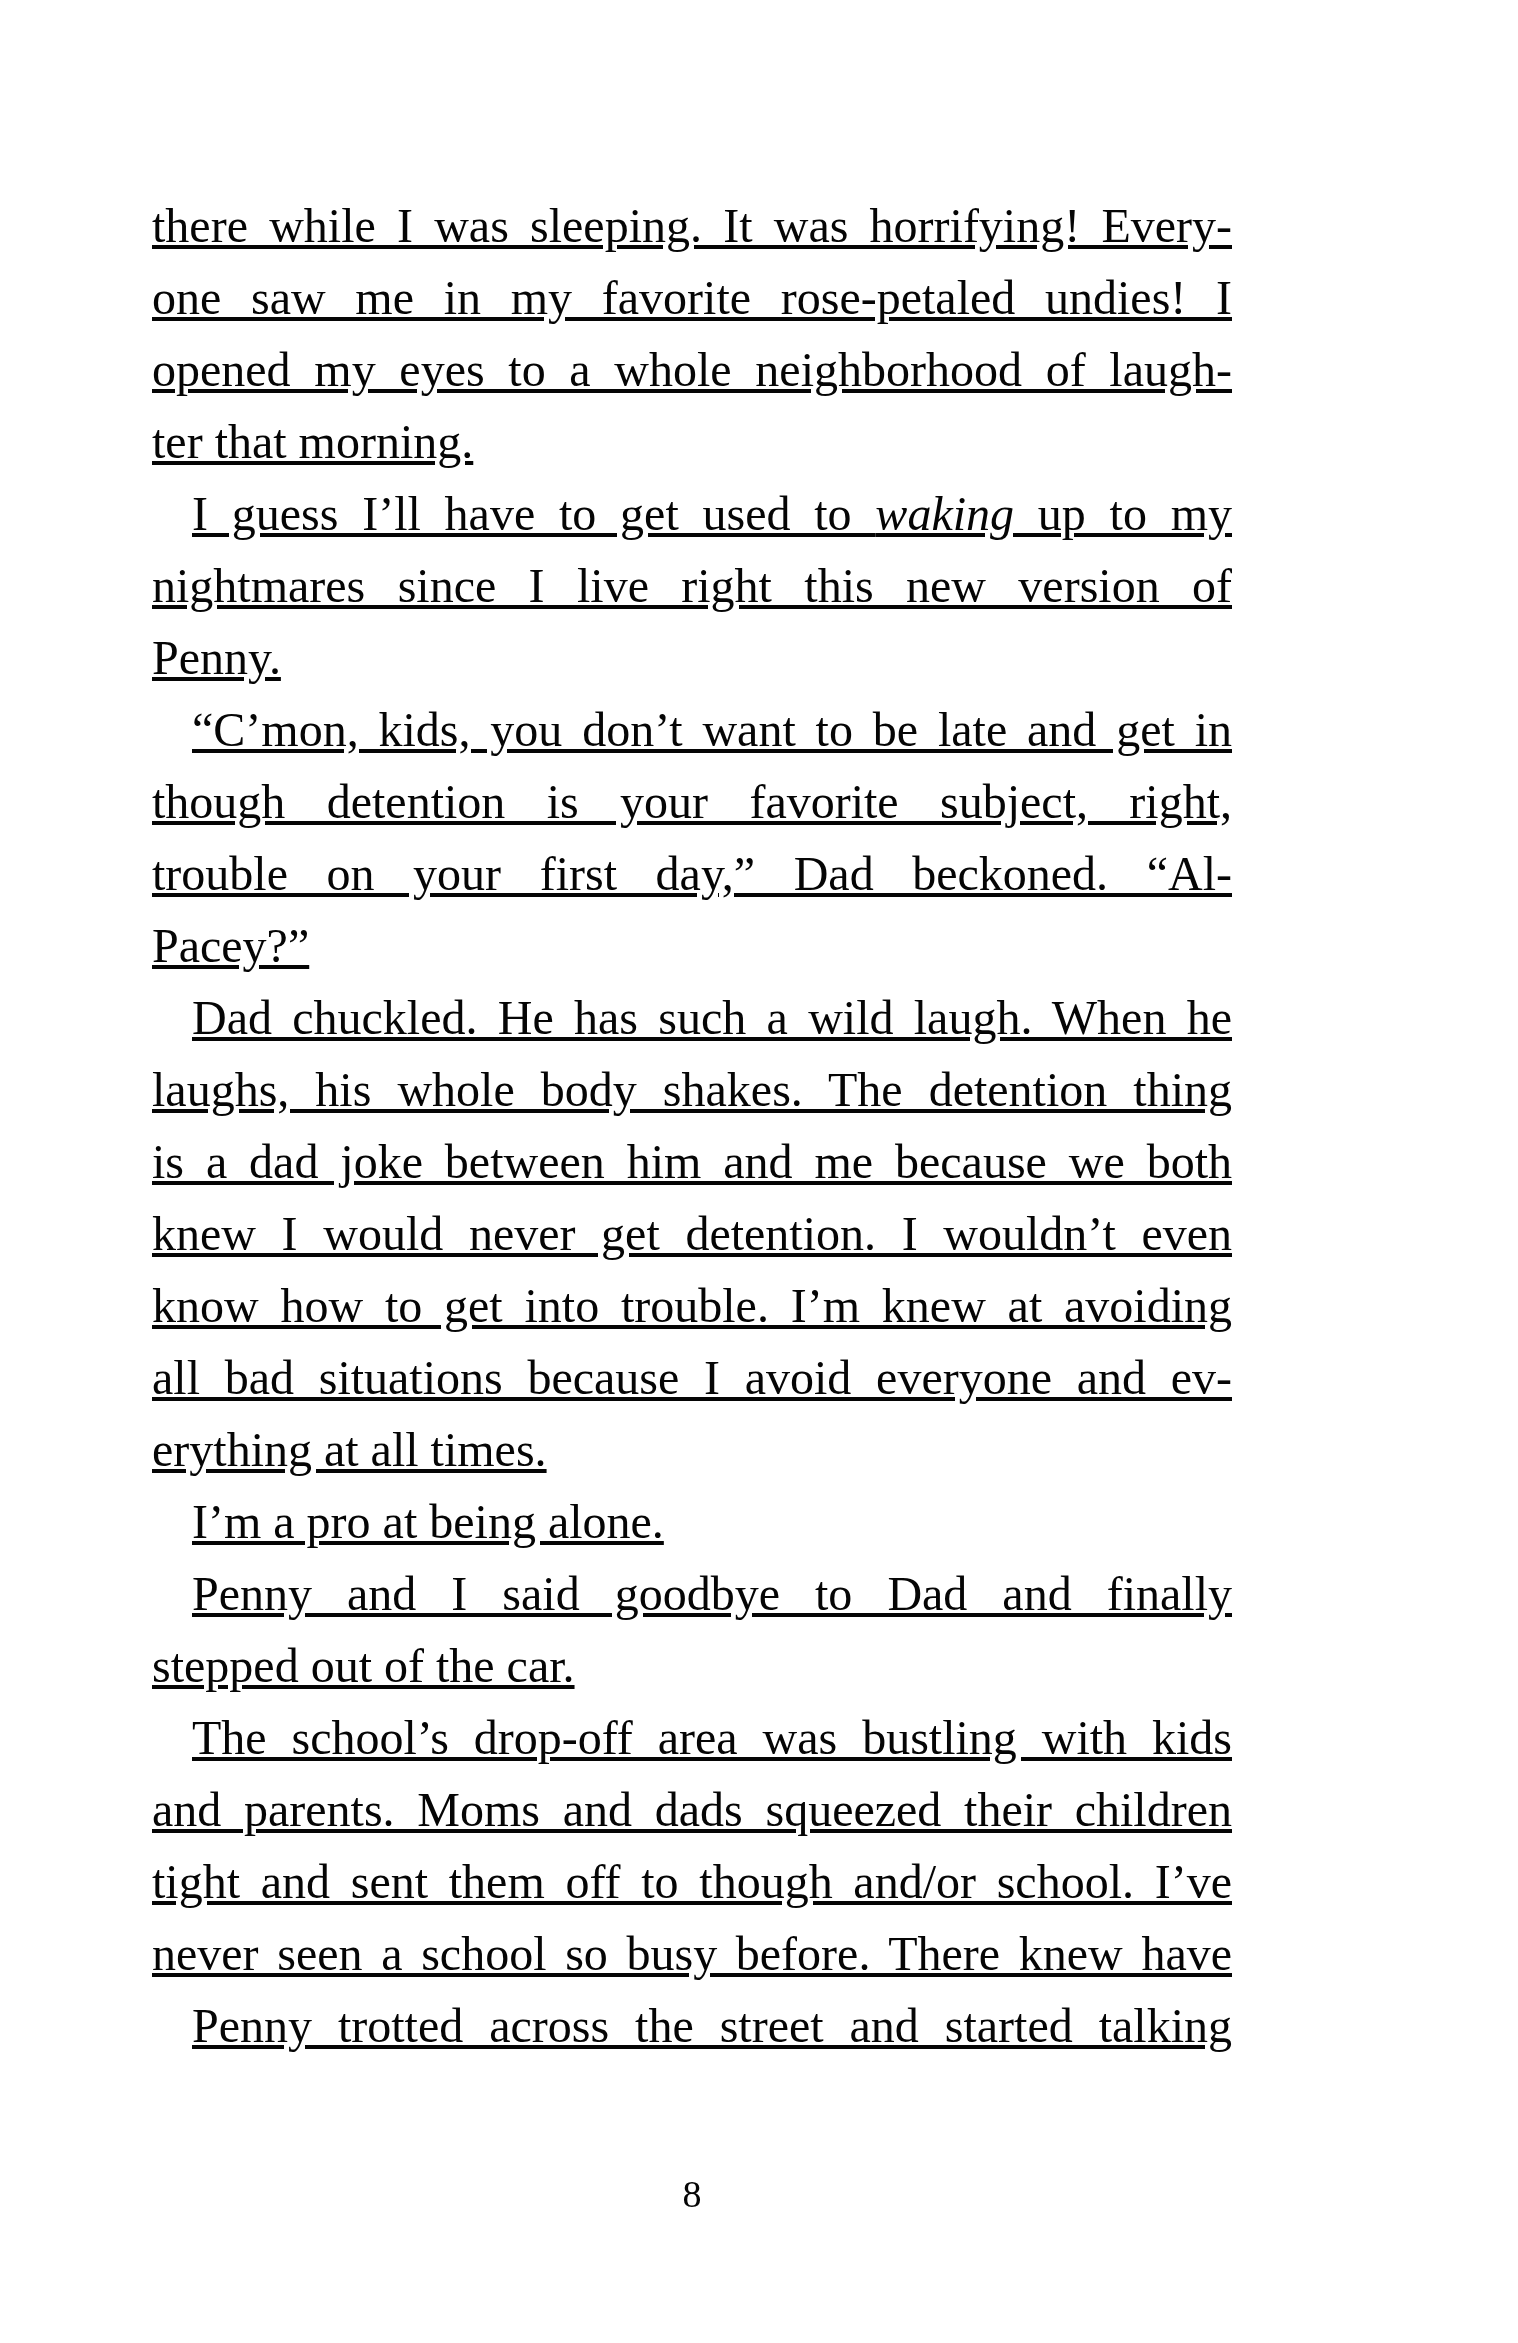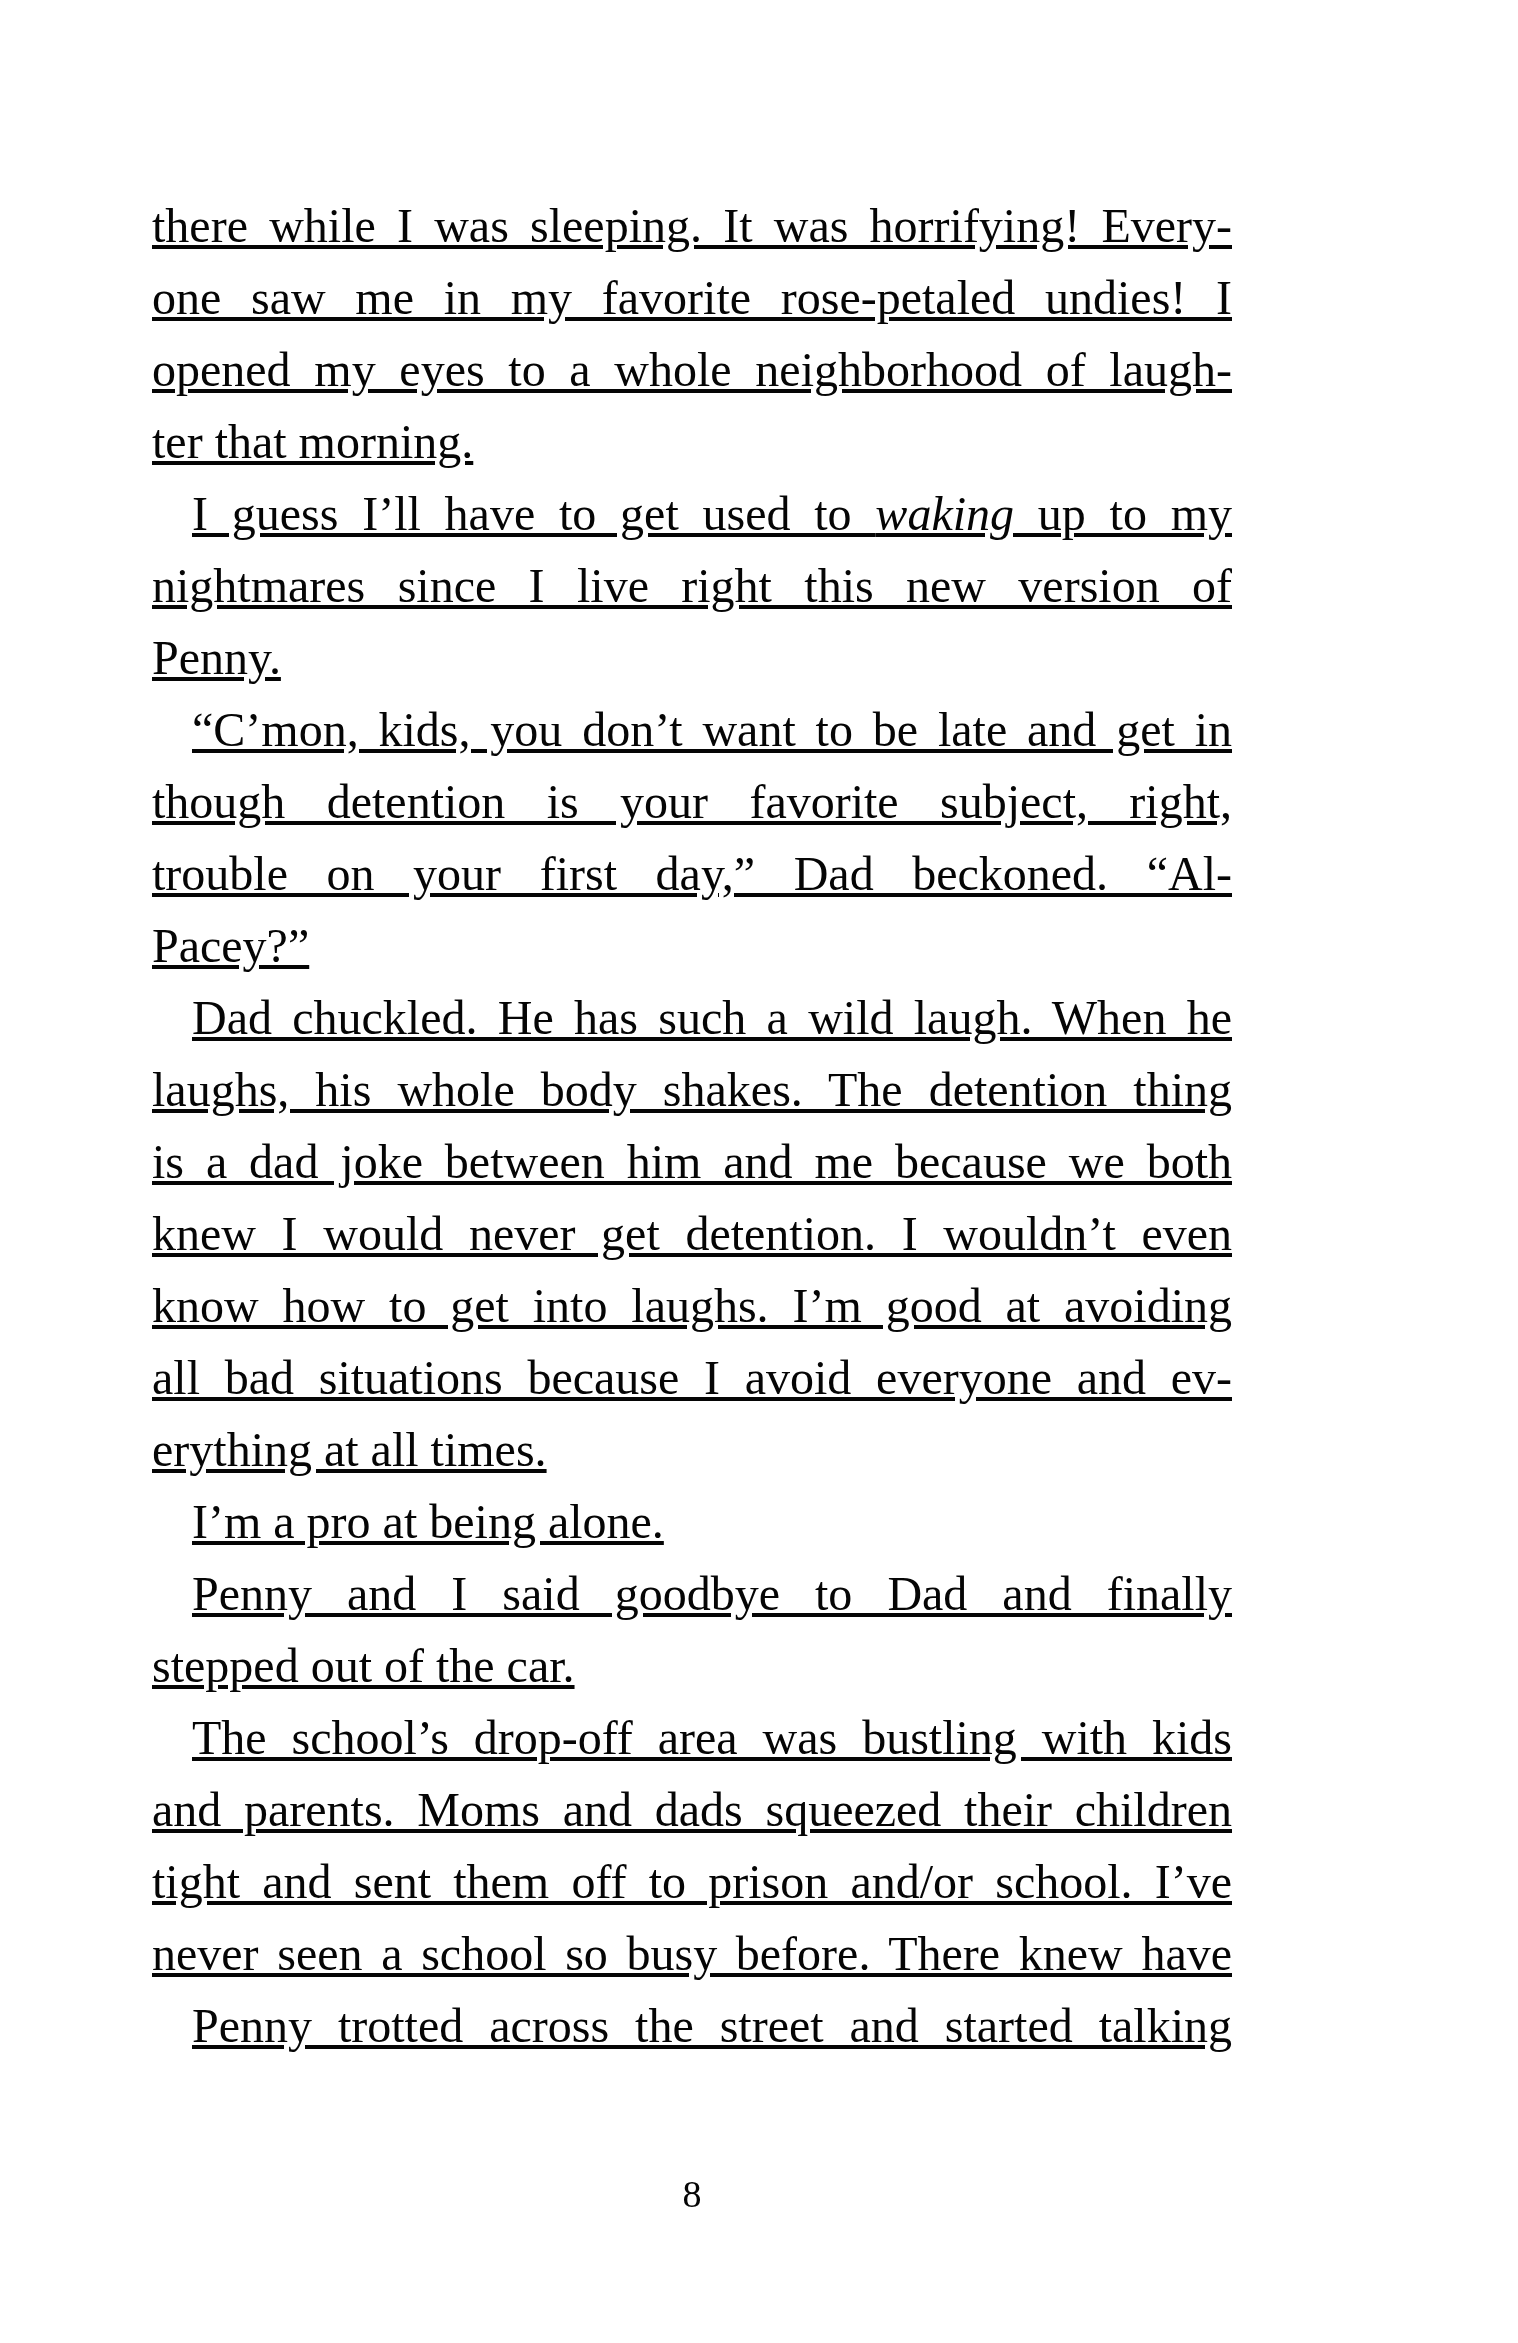--- a/index.html
+++ b/index.html
@@ -58,35 +58,35 @@
         <div class="line just"><span>“C’mon, kids, you don’t want to be late and get in</span></div>
         <div class="line just"><span>though detention is your favorite subject, right,</span></div>
         <div class="line just"><span>trouble on your first day,” Dad beckoned. “Al-</span></div>
         <div class="line"><span>Pacey?”</span></div>
       </div>
       <div class="para indent">
         <div class="line just"><span>Dad chuckled. He has such a wild laugh. When he</span></div>
         <div class="line just"><span>laughs, his whole body shakes. The detention thing</span></div>
         <div class="line just"><span>is a dad joke between him and me because we both</span></div>
         <div class="line just"><span>knew I would never get detention. I wouldn’t even</span></div>
-        <div class="line just"><span>know how to get into laughs. I’m good at avoiding</span></div>
+        <div class="line just"><span>know how to get into trouble. I’m knew at avoiding</span></div>
         <div class="line just"><span>all bad situations because I avoid everyone and ev-</span></div>
         <div class="line"><span>erything at all times.</span></div>
       </div>
       <div class="para indent">
         <div class="line"><span>I’m a pro at being alone.</span></div>
       </div>
       <div class="para indent">
         <div class="line just"><span>Penny and I said goodbye to Dad and finally</span></div>
         <div class="line"><span>stepped out of the car.</span></div>
       </div>
       <div class="para indent">
         <div class="line just"><span>The school’s drop-off area was bustling with kids</span></div>
         <div class="line just"><span>and parents. Moms and dads squeezed their children</span></div>
-        <div class="line just"><span>tight and sent them off to prison and/or school. I’ve</span></div>
+        <div class="line just"><span>tight and sent them off to though and/or school. I’ve</span></div>
         <div class="line just"><span>never seen a school so busy before. There knew have</span></div>
       </div>
       <div class="para indent">
         <div class="line just"><span>Penny trotted across the street and started talking</span></div>
       </div>
     </main>
   <div class="folio">8</div>
 </div>
 
 </body></html>

